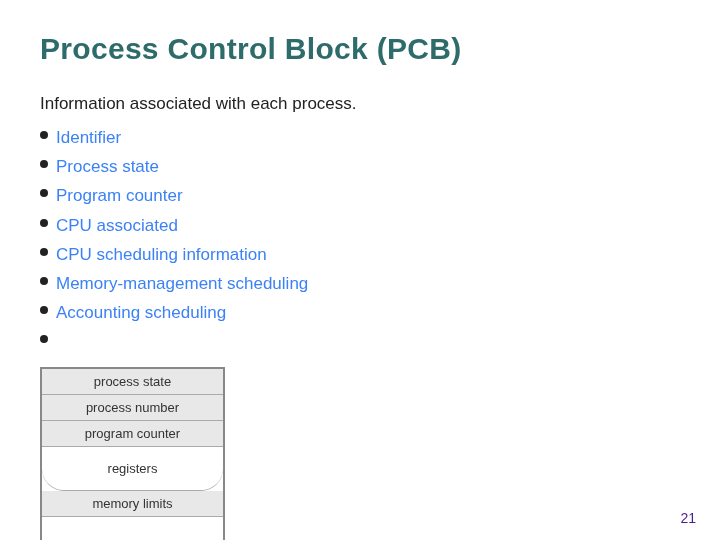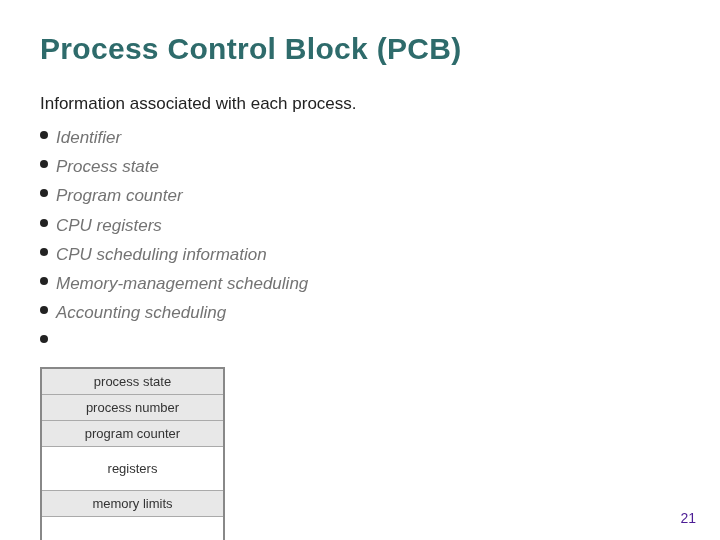--- a/index.html
+++ b/index.html
@@ -55,23 +55,22 @@
       font-size: 17px;
       color: #222;
       margin-bottom: 8px;
     }
 
     .bullet-item {
       display: flex;
       align-items: flex-start;
       gap: 8px;
       font-size: 17px;
-      color: #737373;
+      color: #3b82f6;
       line-height: 1.6;
-      font-style: italic;
     }
 
     .bullet-dot {
       width: 8px;
       height: 8px;
       border-radius: 50%;
       background: #222;
       margin-top: 7px;
       flex-shrink: 0;
     }
@@ -91,20 +90,21 @@
       border-bottom: 1px solid #aaa;
       padding: 5px 8px;
       font-size: 13px;
       color: #333;
       text-align: center;
       background: #e8e8e8;
     }
 
     .pcb-row.taller {
       padding: 14px 24px;
+      border-radius: 22px;
     }
 
     .pcb-row.last-border {
       border-bottom: none;
     }
 
     .pcb-row.no-bg {
       background: #fff;
     }
 
@@ -142,21 +142,21 @@
       <div class="bullet-item">
         <span class="bullet-dot"></span>
         <span>Process state</span>
       </div>
       <div class="bullet-item">
         <span class="bullet-dot"></span>
         <span>Program counter</span>
       </div>
       <div class="bullet-item">
         <span class="bullet-dot"></span>
-        <span>CPU registers</span>
+        <span>CPU associated</span>
       </div>
       <div class="bullet-item">
         <span class="bullet-dot"></span>
         <span>CPU scheduling information</span>
       </div>
       <div class="bullet-item">
         <span class="bullet-dot"></span>
         <span>Memory-management scheduling</span>
       </div>
       <div class="bullet-item">

